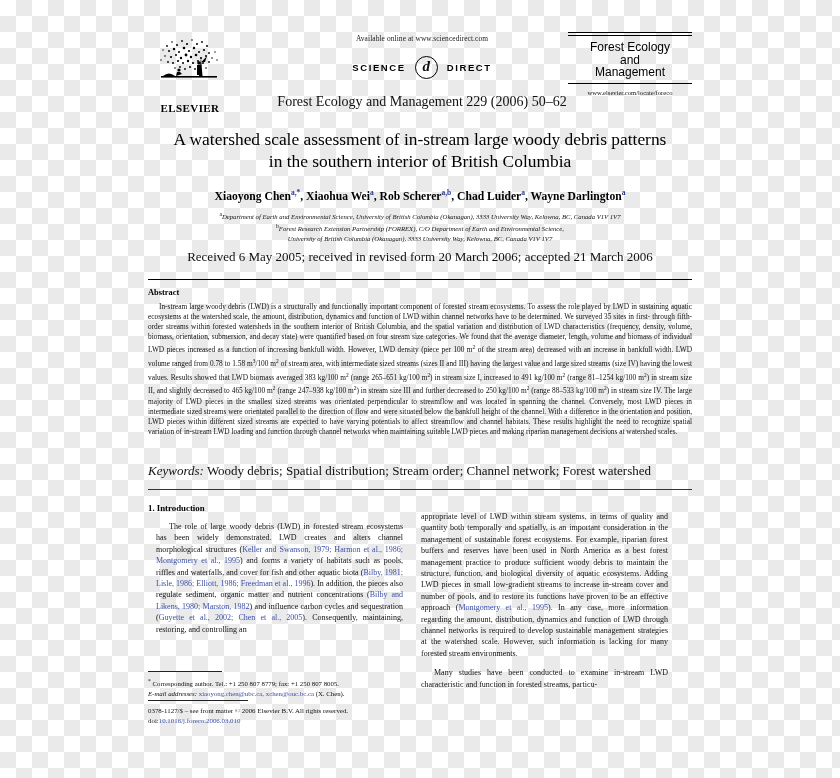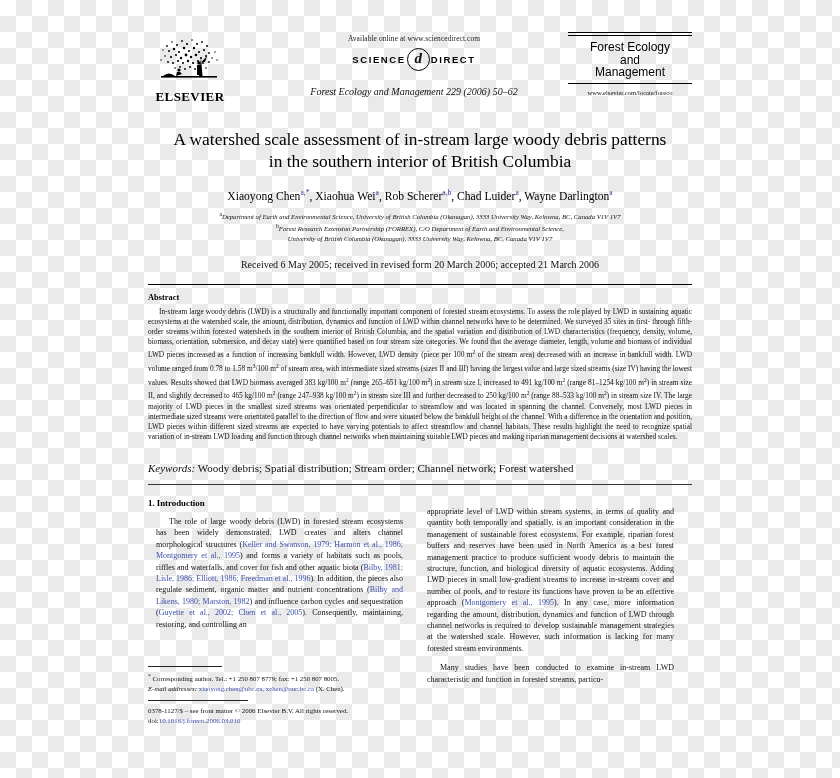--- a/index.html
+++ b/index.html
@@ -45,46 +45,46 @@
   .elsevier-logo {
     position: absolute;
     left: 4px;
     top: 8px;
     width: 76px;
     text-align: center;
   }
   .tree-svg { display: block; width: 70px; height: 52px; margin: 0 auto; }
   .elsevier-word {
     font-family: "Liberation Serif", serif;
-    font-size: 13px;
+    font-size: 11px;
     letter-spacing: 0.4px;
     font-weight: 700;
-    margin-top: 1px;
+    margin-top: 14px;
     color: #000;
   }
 
   .sd-block {
     position: absolute;
-    left: 120px;
+    left: 128px;
     top: 6px;
     width: 292px;
     text-align: center;
   }
   .sd-available {
     font-size: 7.4px;
     color: #1a1a1a;
     letter-spacing: 0.1px;
     white-space: nowrap;
   }
   .sd-logo {
-    margin-top: 5px;
+    margin-top: 13px;
     display: flex;
     align-items: center;
     justify-content: center;
-    gap: 0px;
+    gap: 8px;
   }
   .sd-word {
     font-family: "Liberation Sans", sans-serif;
     font-weight: 700;
     font-size: 9.5px;
     letter-spacing: 1.6px;
     color: #000;
   }
   .sd-d {
     display: inline-block;
@@ -94,24 +94,23 @@
     font-family: "Liberation Serif", serif;
     font-style: italic;
     font-weight: 700;
     font-size: 15px;
     line-height: 19px;
     text-align: center;
     margin: 0 1px;
   }
   .sd-journal {
     margin-top: 15px;
-    font-size: 10px;
+    font-size: 14px;
     color: #111;
     white-space: nowrap;
-    font-style: italic;
   }
 
   .journal-logo {
     position: absolute;
     right: 0px;
     top: 4px;
     width: 124px;
     text-align: center;
   }
   .jl-rule-top {
@@ -143,33 +142,34 @@
     font-size: 17.4px;
     line-height: 22px;
     font-weight: 400;
     color: #000;
     margin: 16px;
   }
   .authors {
     margin-top: 13px;
     font-size: 11.6px;
     color: #000;
+    font-weight: bold;
   }
   .authors sup { font-size: 7.5px; color: #2b3a8f; }
   .affil {
     margin-top: 7px;
     font-size: 6.7px;
     font-style: italic;
     line-height: 9.6px;
     color: #111;
   }
   .affil sup { font-style: normal; font-size: 5.6px; }
   .received {
-    margin-top: 16px;
-    font-size: 10px;
+    margin-top: 6px;
+    font-size: 13px;
     color: #111;
   }
 
   
   .rule-double {
     margin-top: 14px;
     border-top: 1.2px solid #000;
     height: 0;
   }
   .abstract-head {
@@ -187,35 +187,35 @@
     text-indent: 11px;
   }
   .abstract-body sup { font-size: 5.4px; }
   .copyright {
     margin-top: 1px;
     font-size: 7.35px;
     line-height: 10.1px;
     color: #111;
   }
   .keywords {
-    margin-top: 20px;
-    font-size: 11px;
+    margin-top: 26px;
+    font-size: 13px;
     color: #111;
   }
   .keywords .kw-label { font-style: italic; }
   .rule-after-abs {
     margin-top: 10px;
     border-top: 1.0px solid #333;
   }
 
   
   .columns {
     margin-top: 13px;
     display: flex;
-    gap: 8px;
+    gap: 2px;
     position: relative;
   }
   .col { width: 263px; position: relative; }
   .section-head {
     font-size: 8.8px;
     font-weight: 700;
     color: #000;
     margin: 0 0 8px 0;
   }
   .para {

